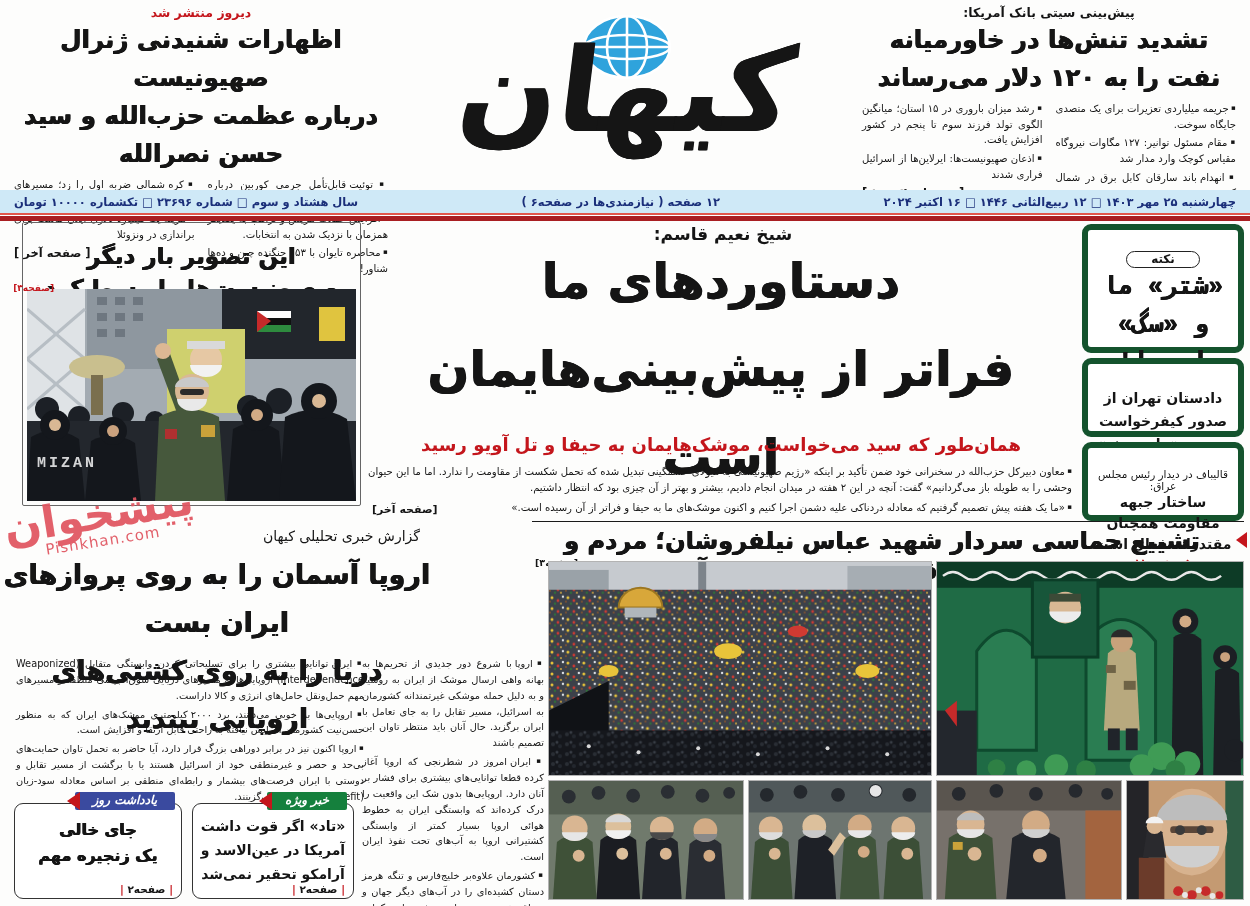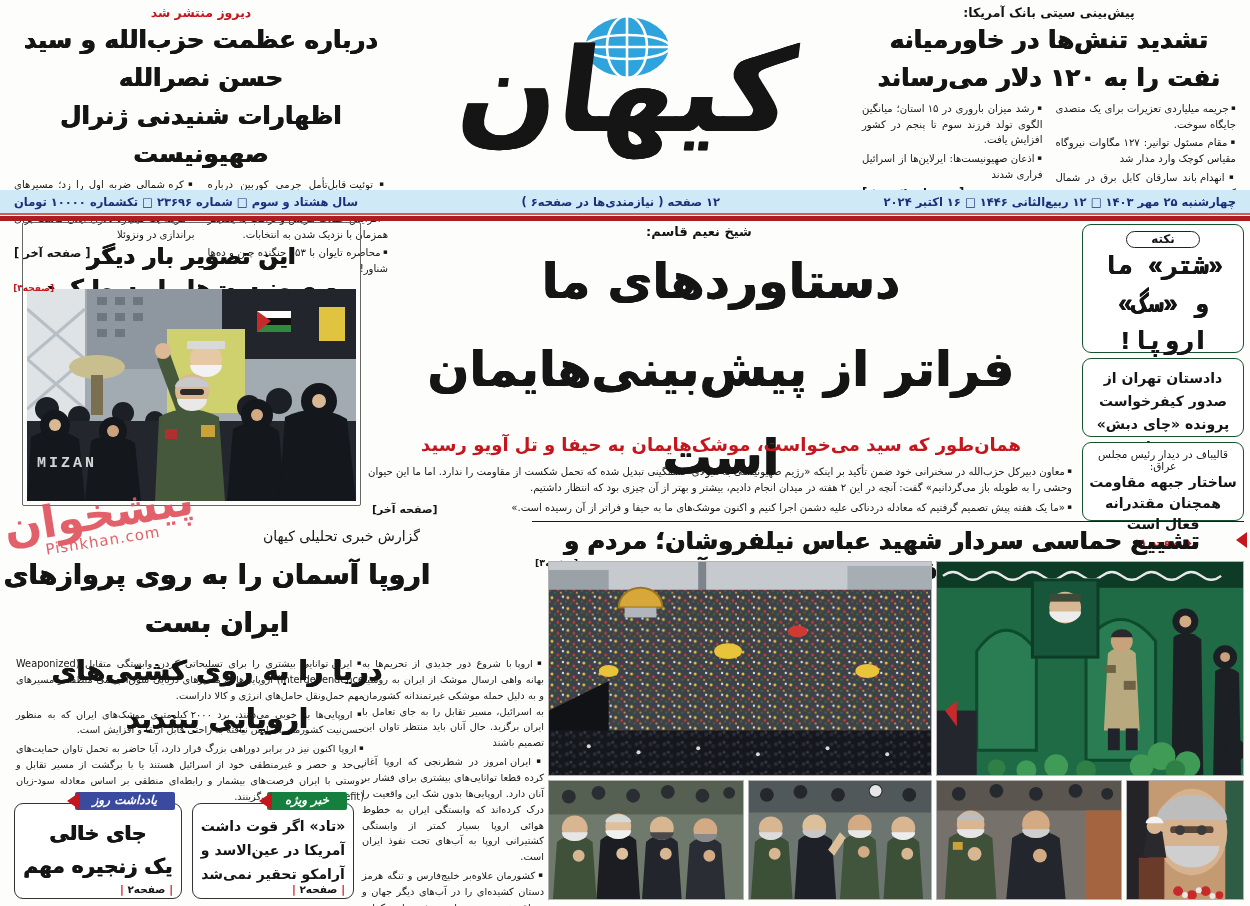--- a/index.html
+++ b/index.html
@@ -22,34 +22,34 @@
   #globe{position:absolute;left:50%;top:12px;transform:translateX(-50%);}
   #masttitle{position:absolute;left:0;right:0;top:16px;font-size:116px;font-weight:bold;line-height:1.25;
              transform:skewX(-7deg);}
   
   #dateline{position:absolute;left:0;top:190px;width:1250px;height:23px;background:#cfe9f7;color:#1b2f7a;
             font-size:11.5px;font-weight:bold;display:flex;align-items:center;justify-content:space-between;
             padding:0 14px;box-sizing:border-box;}
   #redrule{position:absolute;left:0;top:213px;width:1250px;height:8px;
            background:linear-gradient(180deg,#e2574d 0 2px,#ffffff 2px 3px,#a91e22 3px 8px);}
   
-  .sbox{position:absolute;left:1082px;width:162px;border:1px solid #14532d;border-radius:9px;background:#fff;
-        text-align:center;box-sizing:border-box;padding:3px 4px;}
+  .sbox{position:absolute;left:1082px;width:162px;border:6px solid #14532d;border-radius:9px;background:#fff;
+        text-align:center;box-sizing:border-box;padding:18px 4px;}
   #sbox1{top:224px;height:129px;}
   #sbox2{top:358px;height:79px;}
   #sbox3{top:442px;height:79px;}
   .pill{display:inline-block;border:1px solid #222;border-radius:11px;padding:0 24px 1px;font-size:12px;font-weight:bold;margin-top:2px;}
   .sb-h1{font-size:25px;font-weight:bold;line-height:1.5;margin-top:1px;font-family:Liberation Mono, monospace;}
   .sb-h2{font-size:14px;font-weight:bold;line-height:1.65;margin-top:5px;}
   .sb-kick{font-size:10.5px;margin-top:2px;}
   .sb-h3{font-size:14px;font-weight:bold;line-height:1.5;}
   .pmark{color:#c4161c;font-size:10px;font-weight:bold;margin-top:2px;}
   .pmark::before{content:"◆ ";}
   
-  #main-kick{left:343px;top:224px;width:712px;text-align:center;font-size:13px;font-weight:bold;}
+  #main-kick{left:367px;top:224px;width:712px;text-align:center;font-size:17px;font-weight:bold;}
   #main-h{left:365px;top:238px;width:712px;text-align:center;font-weight:bold;font-size:49px;line-height:1.8;}
   #main-sub{left:365px;top:434px;width:712px;text-align:center;color:#c4161c;font-size:18px;font-weight:bold;}
   #main-body{left:368px;top:464px;width:704px;font-size:10.1px;line-height:1.62;text-align:justify;}
   #main-ref{left:372px;top:503px;font-weight:bold;font-size:11px;}
   .rule{background:#1a1a1a;height:1px;}
   
   #funeral-h{left:532px;top:526px;width:700px;text-align:center;font-size:24px;font-weight:bold;line-height:1.25;}
   #funeral-ref{left:535px;top:557px;font-size:9.5px;font-weight:bold;}
   #funeral-tri{left:1236px;top:532px;width:0;height:0;border-top:8px solid transparent;
                border-bottom:8px solid transparent;border-right:11px solid #c4161c;}
@@ -66,21 +66,21 @@
   
   .bbox{position:absolute;border:1.5px solid #333;border-radius:9px;background:#fff;box-sizing:border-box;}
   #notebox{left:14px;top:803px;width:168px;height:96px;}
   #specialbox{left:192px;top:803px;width:162px;height:96px;}
   .ribbon{position:absolute;top:-12px;right:6px;display:flex;align-items:center;}
   .band{color:#fff;font-weight:bold;font-style:italic;font-size:12px;padding:1px 18px 3px;border-radius:2px;white-space:nowrap;}
   .band.blue{background:#3a4a9f;}
   .band.gray{background:#15803d;}
   .rarrow{width:0;height:0;border-top:9px solid transparent;border-bottom:9px solid transparent;
           border-right:13px solid #c4161c;margin-right:-5px;}
-  #notebox .bh{font-size:20px;font-weight:bold;text-align:center;line-height:1.65;margin-top:13px;}
+  #notebox .bh{font-size:16px;font-weight:bold;text-align:center;line-height:1.65;margin-top:13px;}
   #specialbox .bh{font-size:14px;font-weight:bold;text-align:center;line-height:1.7;margin-top:11px;padding:0 3px;}
   .bref{position:absolute;bottom:3px;right:8px;font-size:10.5px;font-weight:bold;}
   .bref .bar{color:#c4161c;}
   
   #photobox{left:22px;top:222px;width:339px;height:284px;border:1px solid #666;border-radius:2px;box-sizing:border-box;padding:16px;}
   #photobox .ph-h{font-size:23px;font-weight:bold;text-align:center;line-height:1.4;margin-top:1px;}
   #pb-ref{position:absolute;right:306px;top:60px;color:#c4161c;font-size:9px;font-weight:bold;z-index:3;}
   #pb-photo{position:absolute;left:4px;top:66px;width:329px;height:212px;}
   #mizan{position:absolute;left:14px;top:232px;color:rgba(255,255,255,.82);font-size:15px;letter-spacing:3px;z-index:4;font-weight:bold;font-family:Liberation Mono, monospace;}
   
@@ -108,22 +108,22 @@
         <p class="bi">رشد میزان باروری در ۱۵ استان؛ میانگین الگوی تولد فرزند سوم تا پنجم در کشور افزایش یافت.</p>
         <p class="bi">اذعان صهیونیست‌ها: ایرلاین‌ها از اسرائیل فراری شدند</p>
         <div class="pageref">[ صفحات ۴ و ۱۰ ]</div>
       </div>
     </div>
   </div>
 
   <div class="toparticle" style="left:6px;">
     <div class="kick red">دیروز منتشر شد</div>
     <div class="th heavy">
+      <div>اظهارات شنیدنی ژنرال صهیونیست</div>
       <div>درباره عظمت حزب‌الله و سید حسن نصرالله</div>
-      <div>اظهارات شنیدنی ژنرال صهیونیست</div>
     </div>
     <div class="tcols">
       <div class="tcol">
         <p class="bi">توئیت قابل‌تأمل جرمی کوربین درباره کوره‌های آدم‌سوزی اسرائیل در غزه!</p>
         <p class="bi">افزایش حملات هریس و ترامپ به یکدیگر همزمان با نزدیک شدن به انتخابات.</p>
         <p class="bi">محاصره تایوان با ۱۵۳ جنگنده چین و ده‌ها شناور!</p>
       </div>
       <div class="tcol">
         <p class="bi">کره شمالی ضربه اول را زد؛ مسیرهای منتهی به کره جنوبی منهدم شد.</p>
         <p class="bi">هزینه یک میلیارد دلاری ایلان ماسک برای براندازی در ونزوئلا</p>

